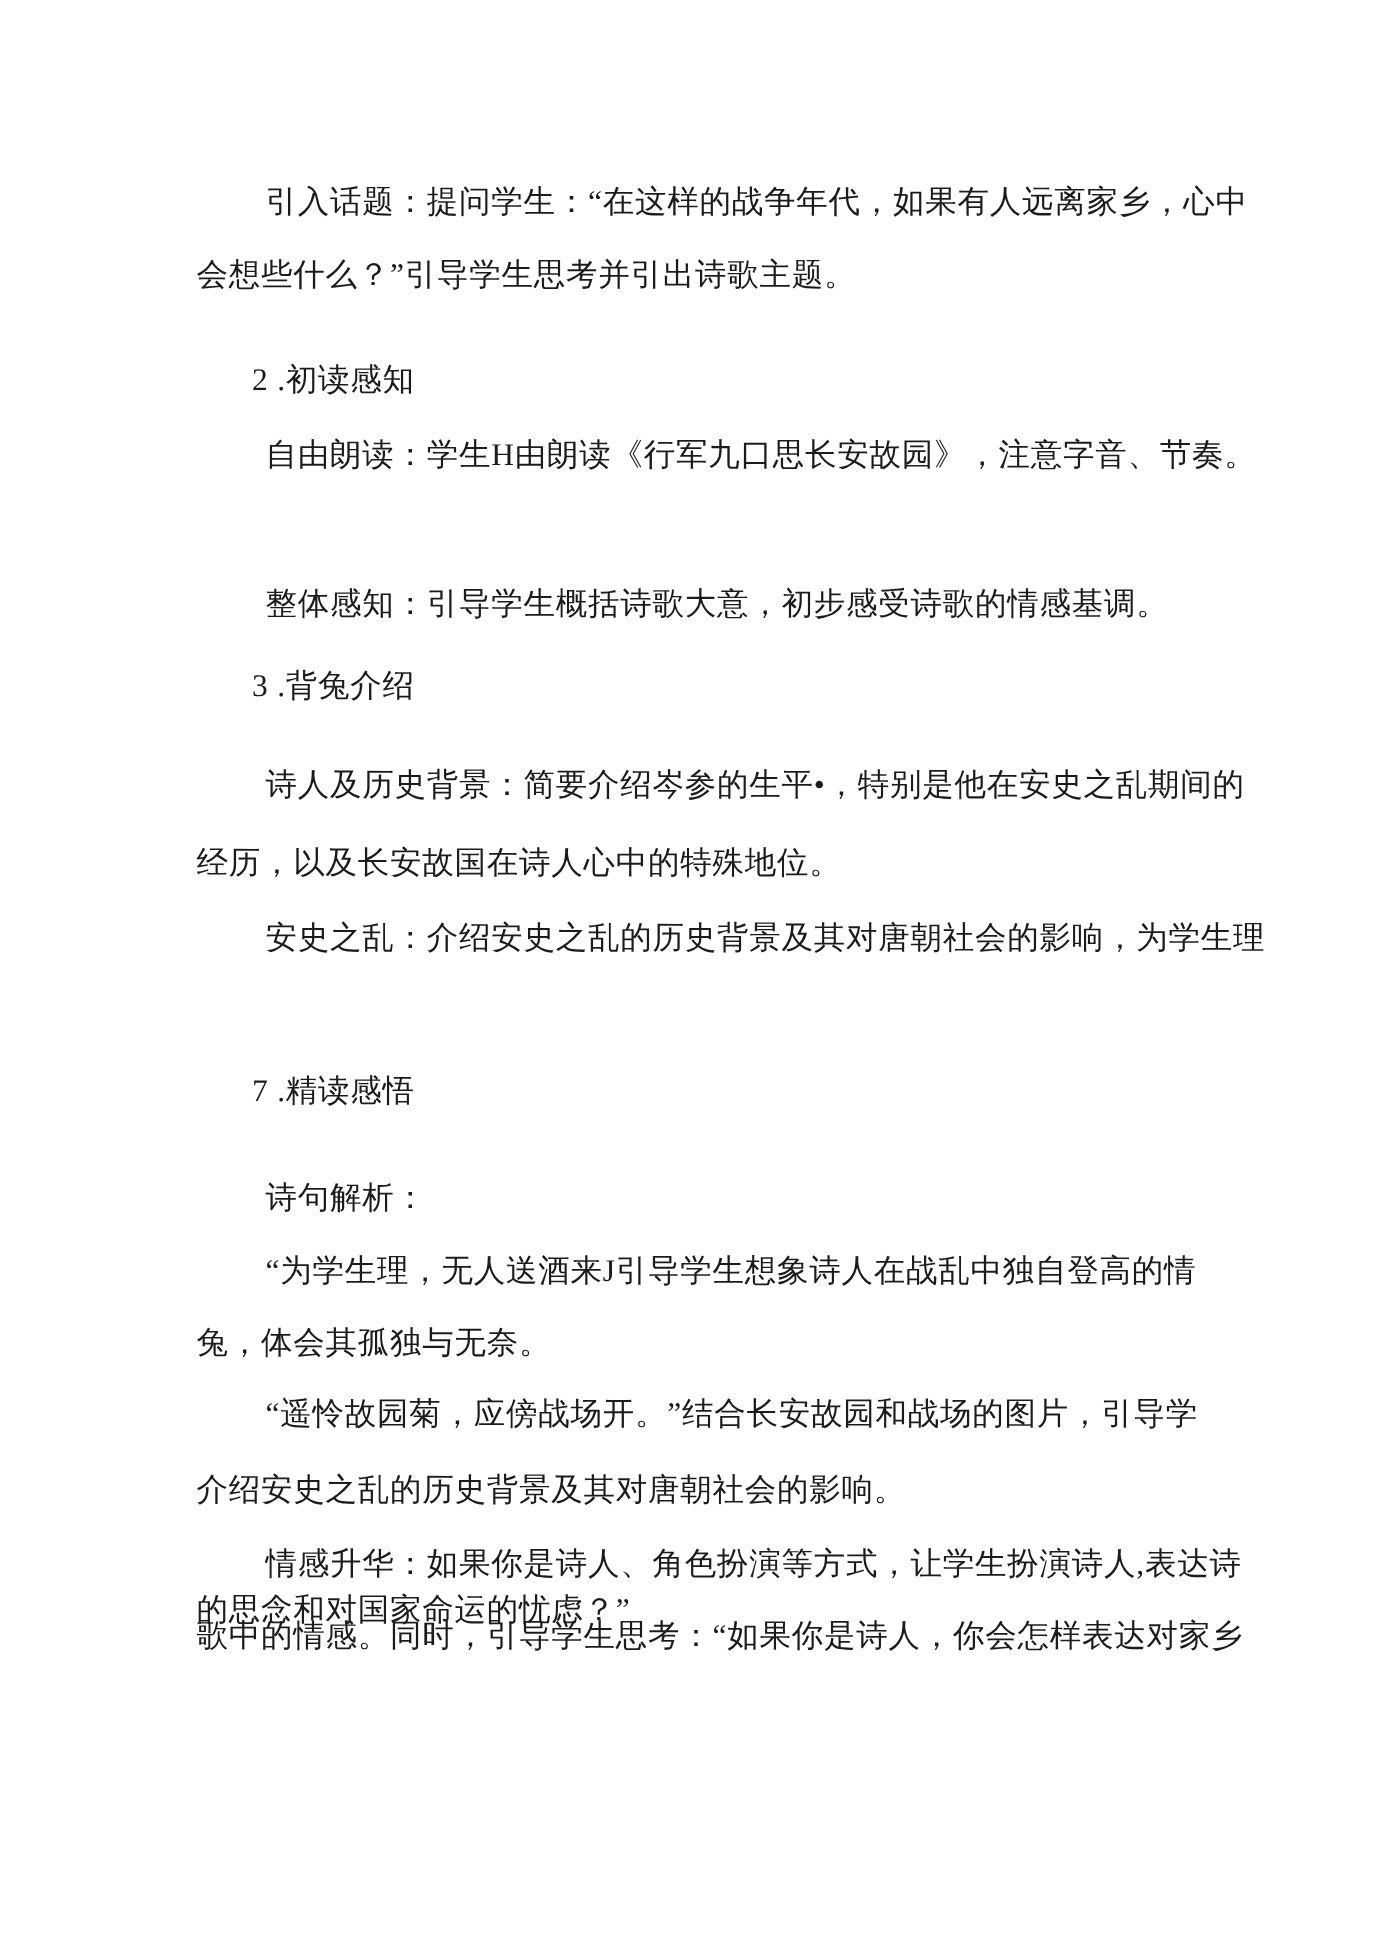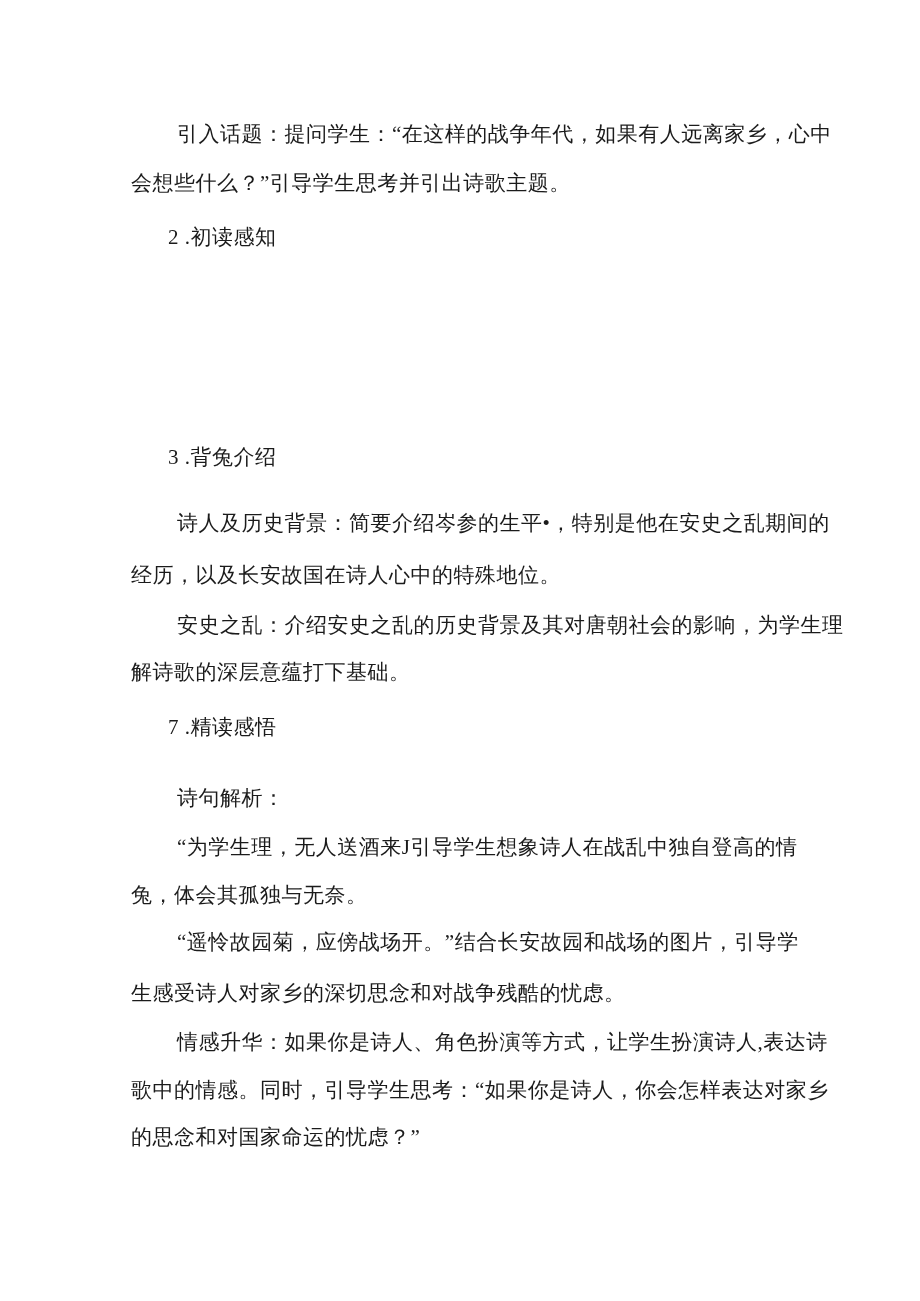--- a/index.html
+++ b/index.html
@@ -33,38 +33,39 @@
   }
 </style>
 </head>
 <body>
 
 <div class="page">
 
   <div class="line indent" style="top:121px">引入话题：提问学生：“在这样的战争年代，如果有人远离家乡，心中</div>
   <div class="line" style="top:170px">会想些什么？”引导学生思考并引出诗歌主题。</div>
 
-  <div class="line heading" style="top:224px">2 .初读感知</div>
+  <div class="line heading" style="top:240px">2 .初读感知</div>
 
+  <div class="line indent" style="top:290px">自由朗读：学生H由朗读《行军九口思长安故园》，注意字音、节奏。</div>
+  <div class="line indent" style="top:389px">整体感知：引导学生概括诗歌大意，初步感受诗歌的情感基调。</div>
 
   <div class="line heading" style="top:444px">3 .背兔介绍</div>
 
   <div class="line indent" style="top:510px">诗人及历史背景：简要介绍岑参的生平•，特别是他在安史之乱期间的</div>
   <div class="line" style="top:562px">经历，以及长安故国在诗人心中的特殊地位。</div>
 
   <div class="line indent" style="top:612px">安史之乱：介绍安史之乱的历史背景及其对唐朝社会的影响，为学生理</div>
-  <div class="line" style="top:659px">解诗歌的深层意蕴打下基础。</div>
 
   <div class="line heading" style="top:714px">7 .精读感悟</div>
 
   <div class="line indent" style="top:785px">诗句解析：</div>
 
   <div class="line indent" style="top:834px">“为学生理，无人送酒来J引导学生想象诗人在战乱中独自登高的情</div>
   <div class="line" style="top:882px">兔，体会其孤独与无奈。</div>
 
   <div class="line indent" style="top:929px">“遥怜故园菊，应傍战场开。”结合长安故园和战场的图片，引导学</div>
-  <div class="line" style="top:980px">生感受诗人对家乡的深切思念和对战争残酷的忧虑。</div>
+  <div class="line" style="top:980px">介绍安史之乱的历史背景及其对唐朝社会的影响。</div>
 
   <div class="line indent" style="top:1029px">情感升华：如果你是诗人、角色扮演等方式，让学生扮演诗人,表达诗</div>
   <div class="line" style="top:1077px">歌中的情感。同时，引导学生思考：“如果你是诗人，你会怎样表达对家乡</div>
-  <div class="line" style="top:1124px">的思念和对国家命运的忧虑？”</div>
+  <div class="line" style="top:1060px">的思念和对国家命运的忧虑？”</div>
 
 </div>
 
 </body></html>

